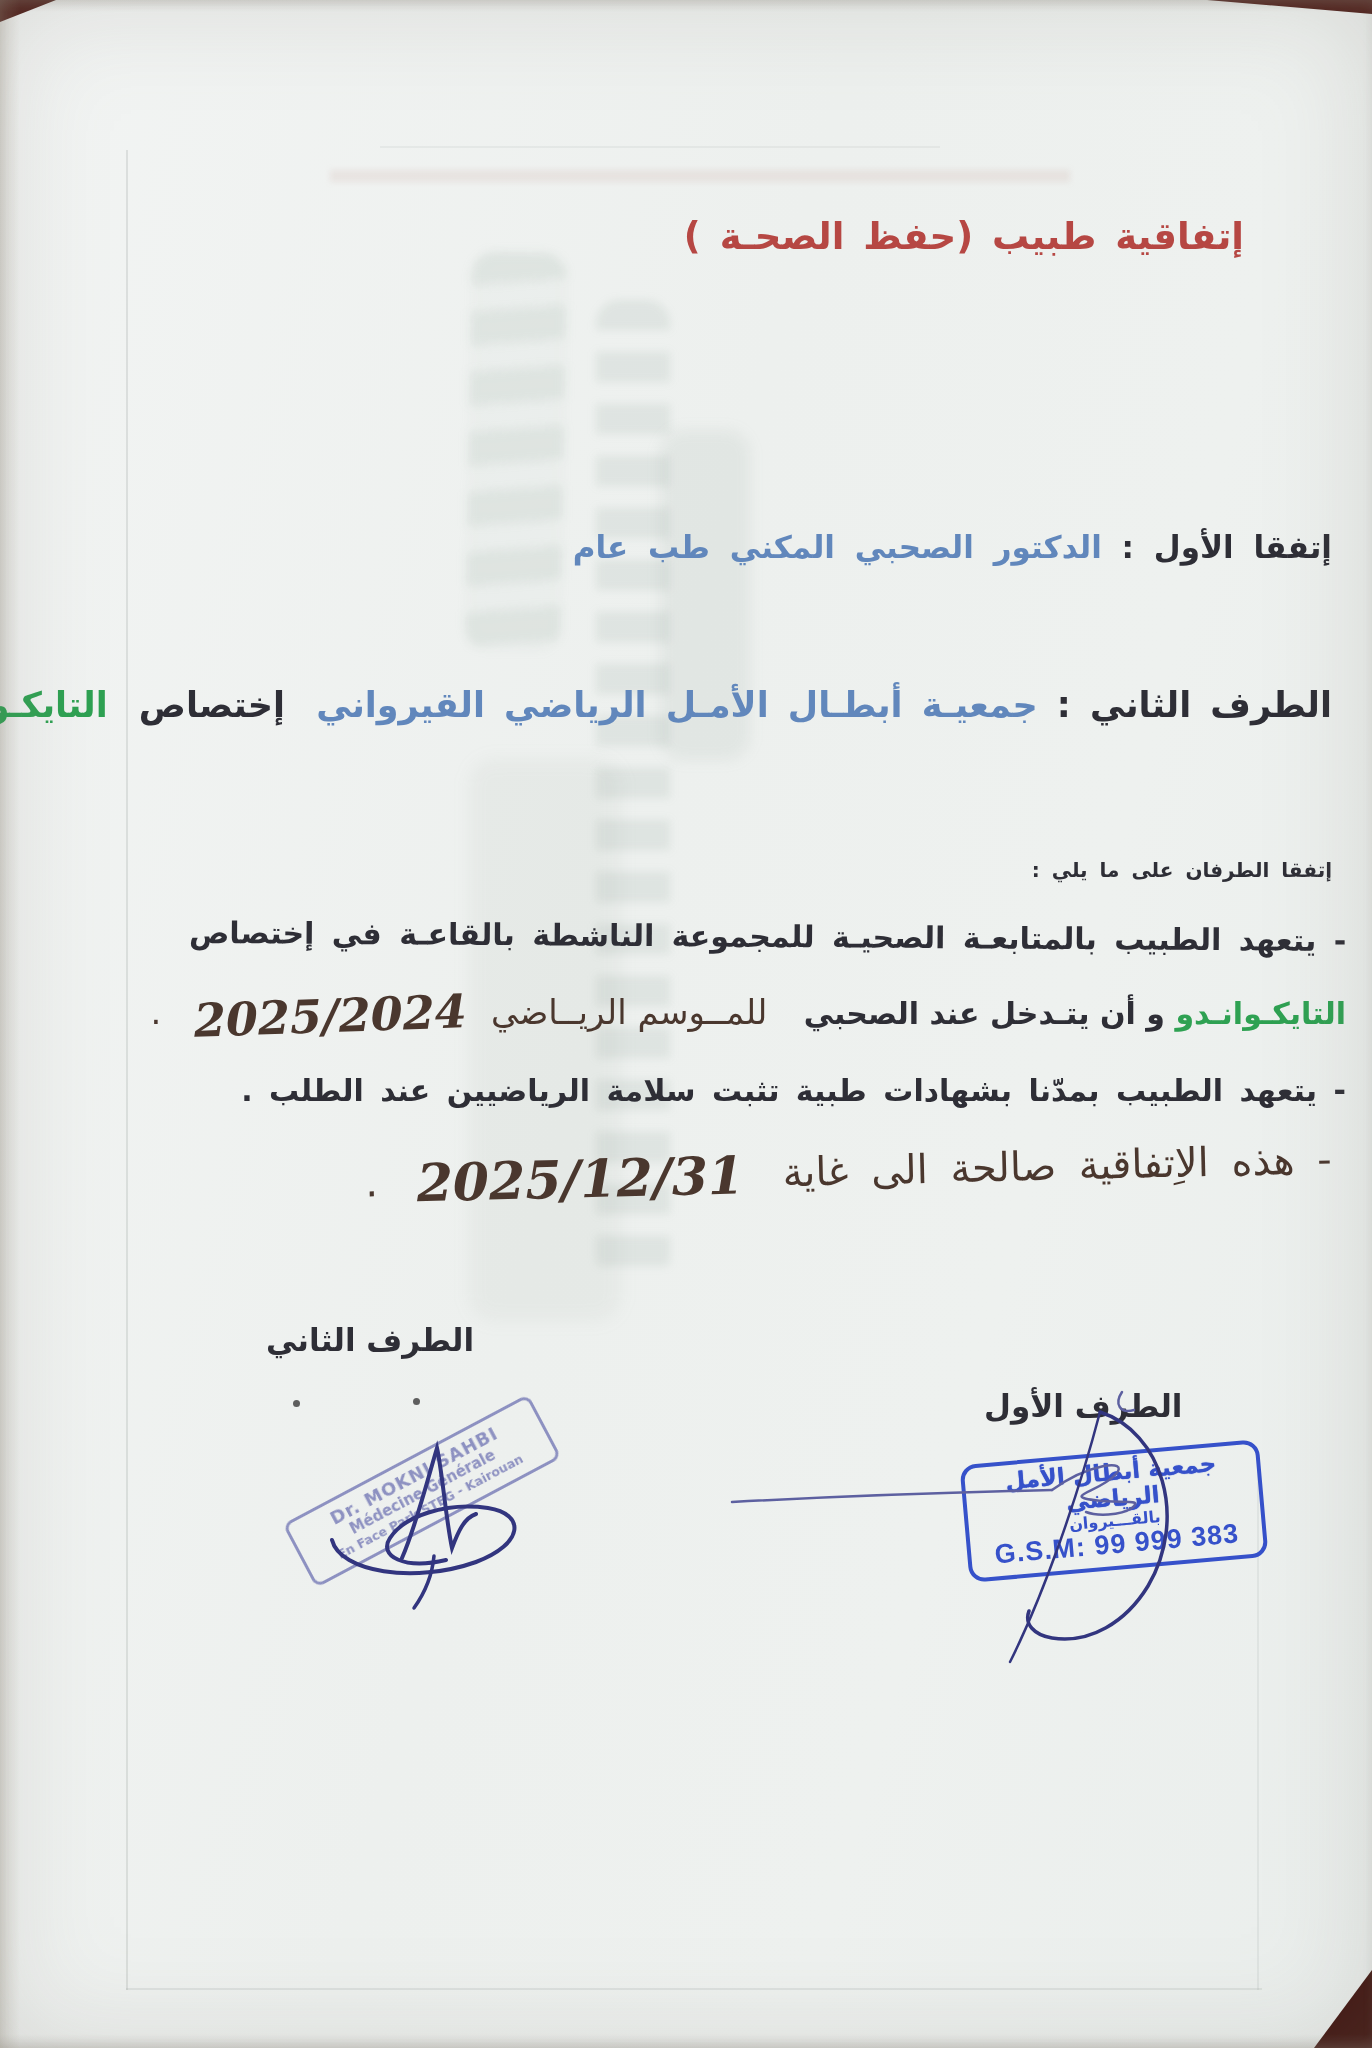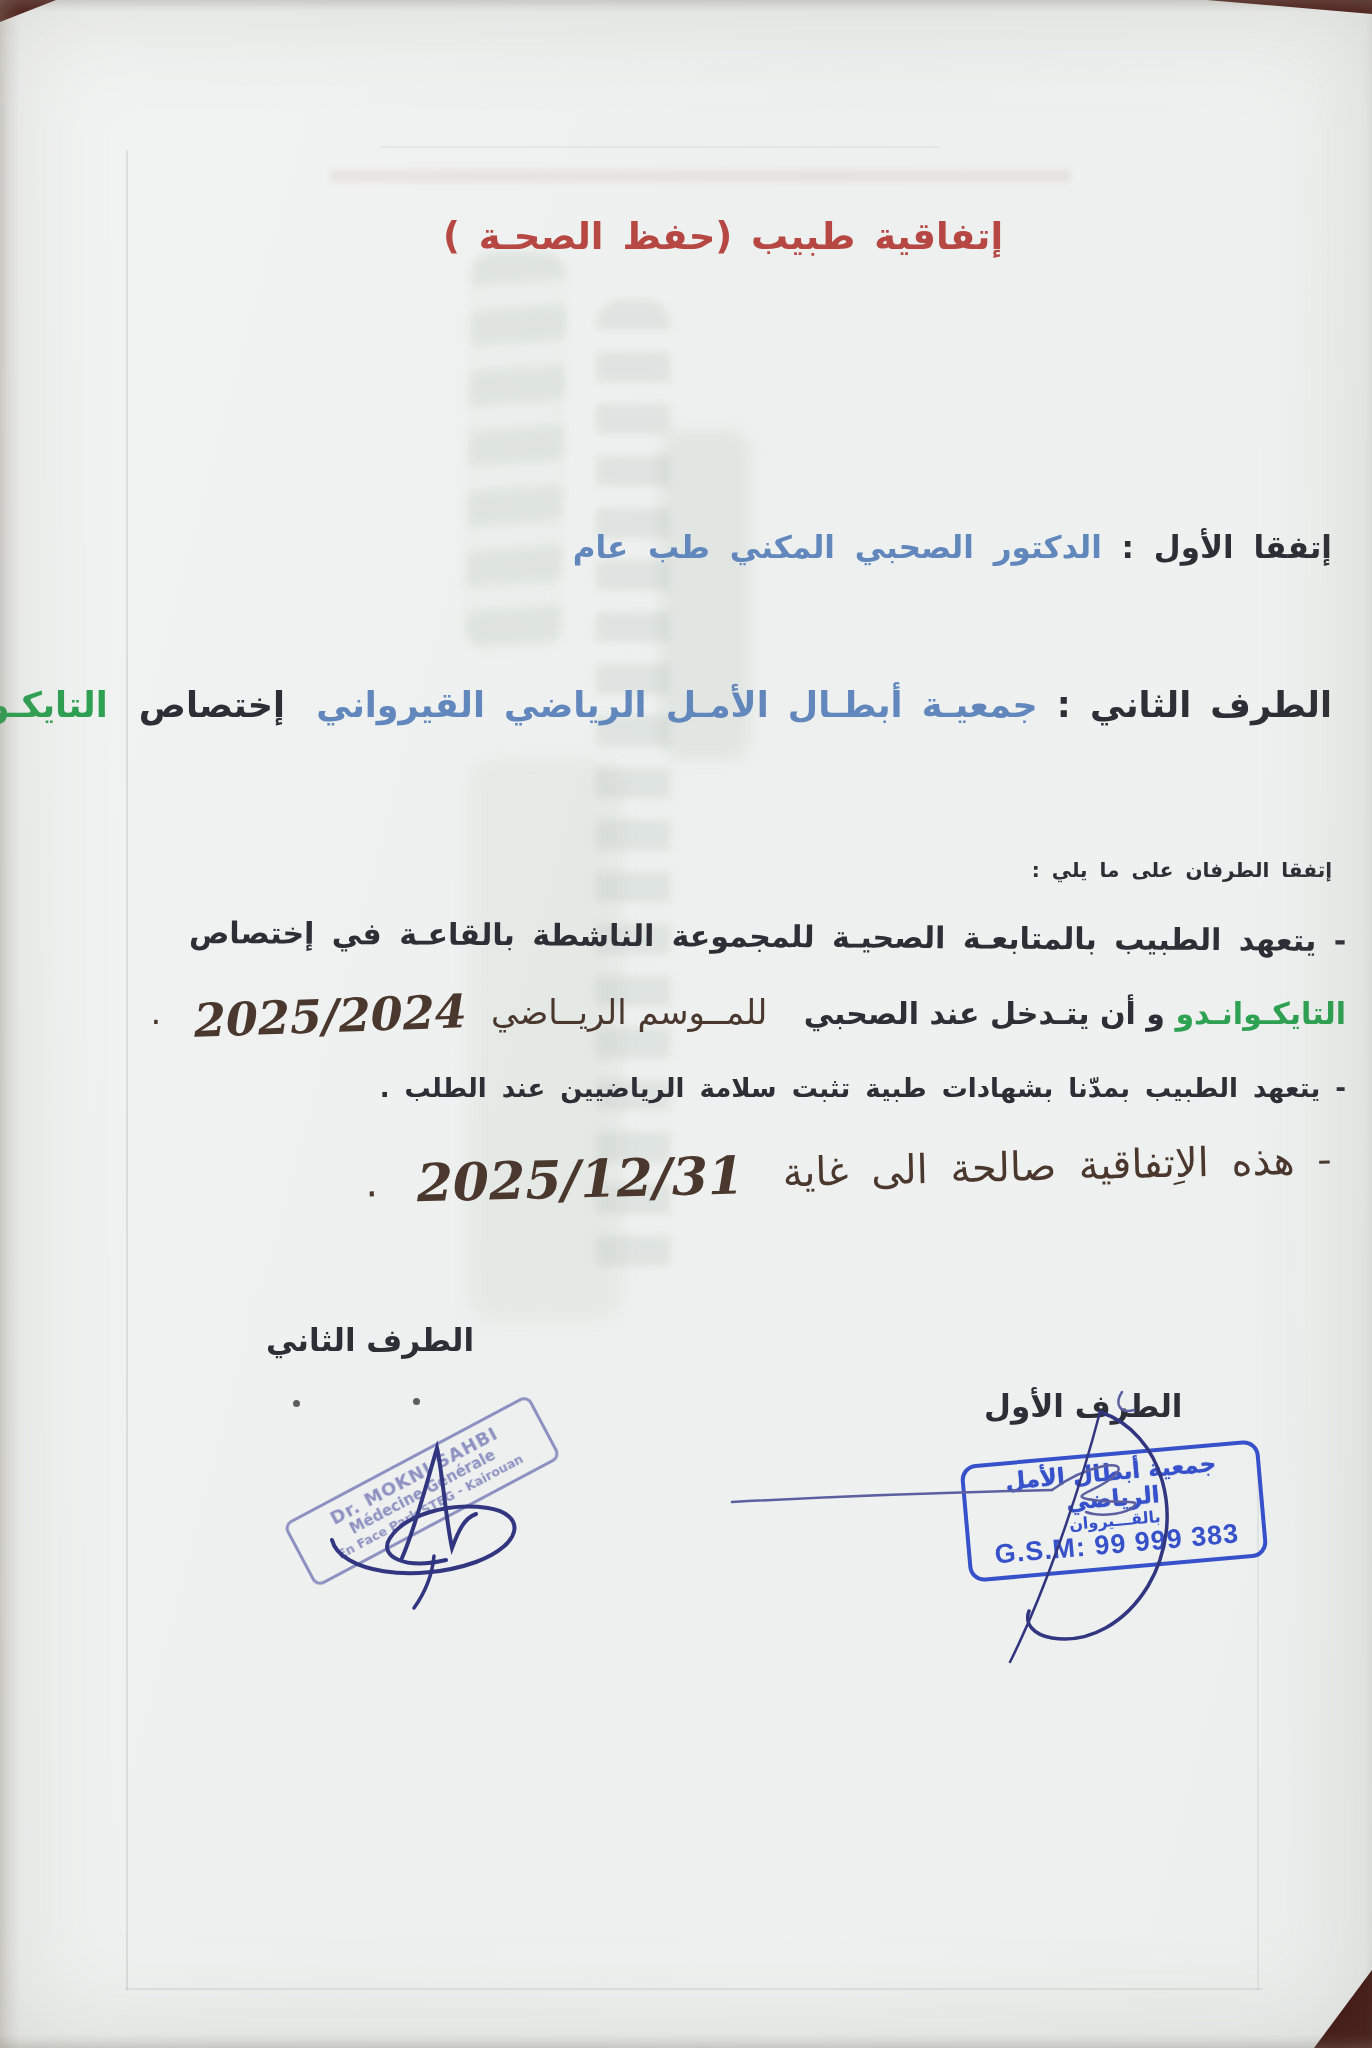--- a/index.html
+++ b/index.html
@@ -32,28 +32,28 @@
            background:repeating-linear-gradient(175deg,rgba(130,155,140,.15) 0 34px,rgba(130,155,140,.04) 34px 60px);}
   .ghost-b{left:596px;top:300px;width:74px;height:980px;filter:blur(4px);
            background:repeating-linear-gradient(180deg,rgba(125,150,138,.13) 0 30px,rgba(125,150,138,0) 30px 52px);}
   .ghost-c{left:470px;top:760px;width:150px;height:560px;filter:blur(9px);background:rgba(135,150,142,.08);}
   .ghost-d{left:660px;top:430px;width:90px;height:330px;filter:blur(7px);background:rgba(125,148,136,.10);}
   .title-bleed{position:absolute;left:330px;top:170px;width:740px;height:12px;
                background:rgba(185,120,118,.12);filter:blur(3px);}
 
   
   .tx{position:absolute;direction:rtl;white-space:nowrap;line-height:1.25;}
-  .doc-title{left:223px;top:214px;width:1000px;text-align:center;
+  .doc-title{left:244px;top:214px;width:1000px;
              font-size:37px;font-weight:bold;color:var(--title-red);letter-spacing:1px;word-spacing:6px;}
   .party1{right:40px;top:528px;font-size:31px;font-weight:bold;color:var(--text-black);word-spacing:9px;}
   .party2{right:40px;top:684px;font-size:35px;font-weight:bold;color:var(--text-black);word-spacing:7px;}
   .intro{right:40px;top:858px;font-size:20px;font-weight:bold;color:var(--text-black);word-spacing:5px;}
   .c1l1{right:26px;top:922px;font-size:30px;font-weight:bold;color:var(--text-black);word-spacing:7px;transform:rotate(.4deg);transform-origin:right center;}
   .c1l2{right:26px;top:988px;font-size:30px;font-weight:bold;color:var(--text-black);}
-  .c2{right:26px;top:1072px;font-size:26px;font-weight:bold;color:var(--text-black);word-spacing:6px;}
+  .c2{right:26px;top:1072px;font-size:30px;font-weight:bold;color:var(--text-black);word-spacing:6px;}
   .c3{right:40px;top:1128px;font-size:40px;color:var(--ink);letter-spacing:1px;word-spacing:10px;
       transform:rotate(-1.4deg);transform-origin:right center;}
   .name-blue{color:var(--name-blue);}
   .green{color:var(--green);}
   .hand{font-size:34px;font-weight:normal;color:var(--ink);letter-spacing:1px;margin:0 14px;}
   .ltr-num{direction:ltr;unicode-bidi:isolate;font-family:"DejaVu Serif",serif;font-style:italic;font-weight:bold;}
   .season{font-size:46px;color:var(--ink);vertical-align:-8px;margin-left:8px;transform:rotate(-2deg);display:inline-block;}
   .c3 .date{font-size:52px;vertical-align:-6px;margin:0 16px;letter-spacing:2px;}
   .gap{margin-left:12px;}
   .sig-label{position:absolute;font-size:31px;font-weight:bold;color:var(--text-black);direction:rtl;white-space:nowrap;}

